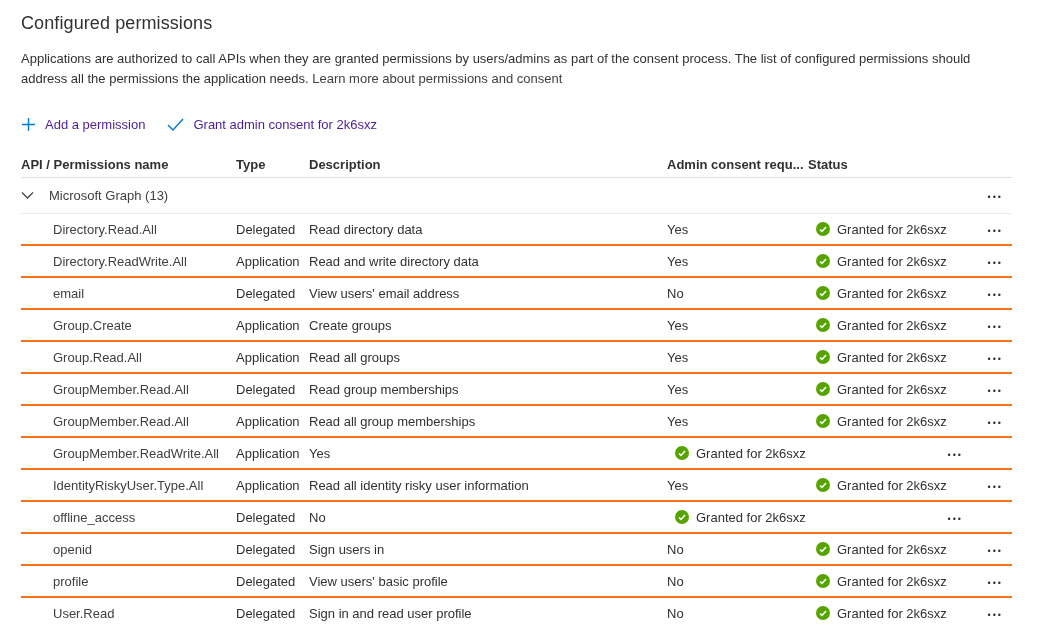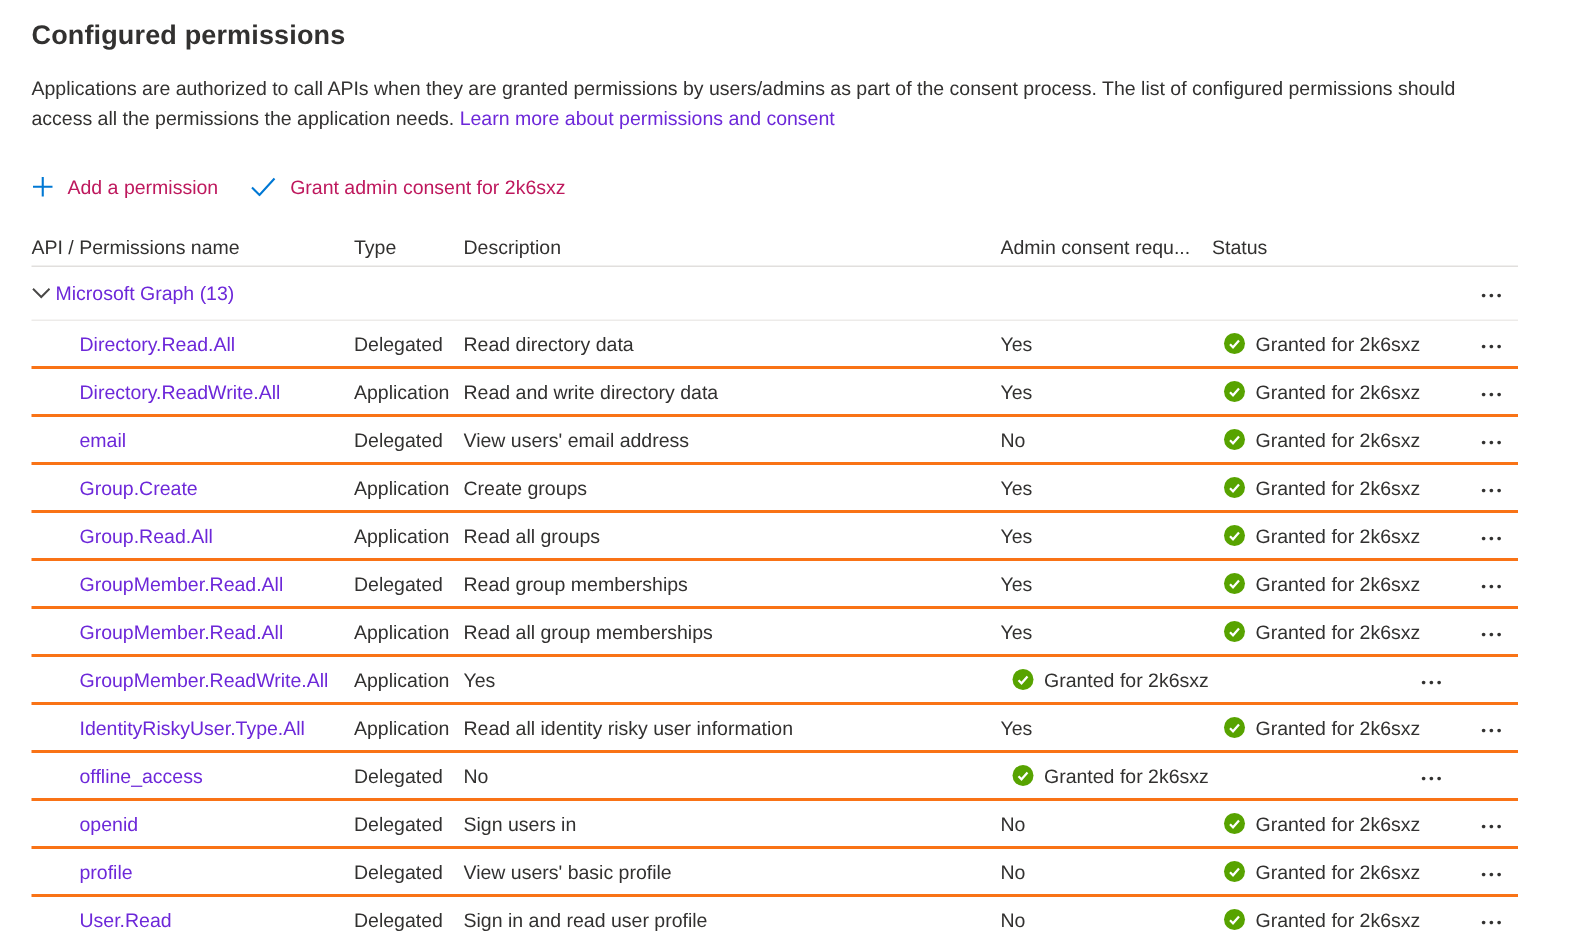--- a/index.html
+++ b/index.html
@@ -11,80 +11,80 @@
     font-size: 13px;
     width: 1057px; height: 628px;
     overflow: hidden;
   }
   .container {
     padding: 13px 45px 0 21px;
     width: 1057px;
   }
   .page-title {
     font-size: 18px;
-    font-weight: 700;
+    font-weight: 400;
     color: #323130;
     margin: 0 0 0 0;
     letter-spacing: 0.1px;
   }
   .description {
     margin-top: 15px;
     line-height: 20px;
     max-width: 988px;
     color: #323130;
   }
   .link {
-    color: #6d28d9;
+    color: #404040;
     text-decoration: none;
     cursor: pointer;
   }
   
   .toolbar {
     margin-top: 24px;
     display: flex;
     align-items: center;
     gap: 22px;
     height: 22px;
   }
   .command {
     display: flex;
     align-items: center;
     gap: 9px;
     cursor: pointer;
-    color: #be185d;
+    color: #4c1d95;
   }
   .command svg { display: block; }
   
   .perm-table {
     margin-top: 16px;
     width: 991px;
   }
   .grid-row {
     display: grid;
     grid-template-columns: 215px 73px 358px 141px 1fr 40px;
     align-items: center;
   }
   .header-row {
     height: 27px;
-    font-weight: 400;
+    font-weight: 700;
     border-bottom: 1px solid #e1dfdd;
   }
   .group-row {
     height: 36px;
     border-bottom: 1px solid #edebe9;
   }
   .data-row {
     height: 32px;
     border-bottom: 2px solid #f97316;
   }
   .cell { overflow: hidden; white-space: nowrap; }
   .group-name-cell {
     display: flex;
     align-items: center;
-    gap: 3px;
+    gap: 15px;
     cursor: pointer;
   }
   .chevron { color: #494847; display: flex; align-items: center; }
   .perm-name-cell { padding-left: 32px; }
   .status-cell {
     display: flex;
     align-items: center;
     gap: 7px;
     padding-left: 8px;
   }
@@ -110,21 +110,21 @@
   }
 </style>
 </head>
 <body>
 
 <div class="container">
 
   <h2 class="page-title">Configured permissions</h2>
 
   <div class="description">
-    <span>Applications are authorized to call APIs when they are granted permissions by users/admins as part of the consent process. The list of configured permissions should access all the permissions the application needs.</span>
+    <span>Applications are authorized to call APIs when they are granted permissions by users/admins as part of the consent process. The list of configured permissions should address all the permissions the application needs.</span>
     <a class="link">Learn more about permissions and consent</a>
   </div>
 
   <div class="toolbar">
     <div class="command">
       <span class="icon">
         <svg width="15" height="15" viewBox="0 0 15 15">
             <path d="M7.5 1v13M1 7.5h13" stroke="#0078d4" stroke-width="1.4" fill="none"></path>
           </svg>
       </span>

